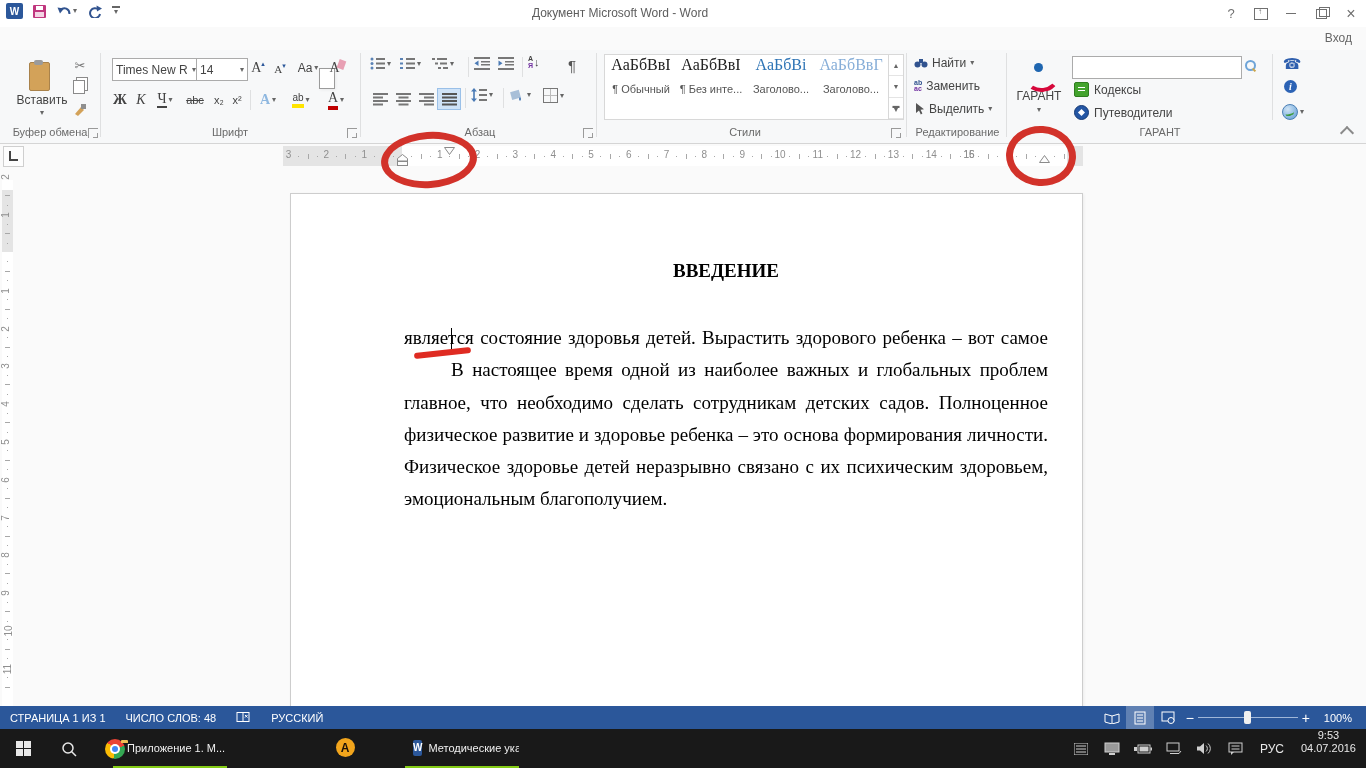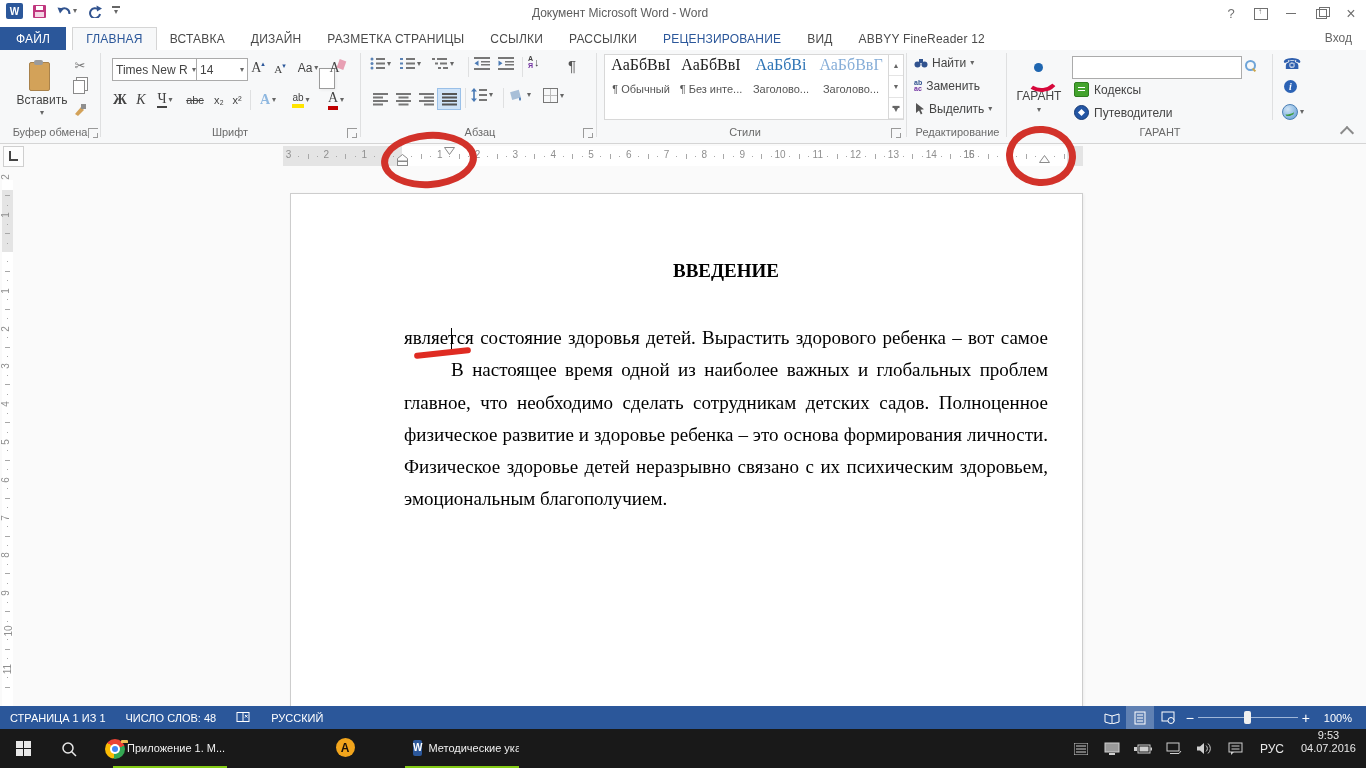--- a/index.html
+++ b/index.html
@@ -162,32 +162,20 @@
       <span class="wbtn">
           <span style="width:10px;height:1px;background:#707070;"></span>
         </span>
       <span class="wbtn">
           <span class="restore"></span>
         </span>
       <span class="wbtn" style="font-size:16px;">×</span>
     </div>
   </div>
 
-  <div class="tabsrow">
-    <span class="tab file">ФАЙЛ</span>
-    <span class="tab active">ГЛАВНАЯ</span>
-    <span class="tab">ВСТАВКА</span>
-    <span class="tab">ДИЗАЙН</span>
-    <span class="tab">РАЗМЕТКА СТРАНИЦЫ</span>
-    <span class="tab">ССЫЛКИ</span>
-    <span class="tab">РАССЫЛКИ</span>
-    <span class="tab hovered">РЕЦЕНЗИРОВАНИЕ</span>
-    <span class="tab">ВИД</span>
-    <span class="tab">ABBYY FineReader 12</span>
-  </div>
   <div class="signin">Вход</div>
 
   <div class="ribbon">
 
     <div class="abs rbtn" style="left:14px;top:4px;width:56px;height:70px;flex-direction:column;gap:2px;">
       <span class="clipicon">
           <span class="board"></span>
           <span class="clip"></span>
           <span class="page"></span>
         </span>

